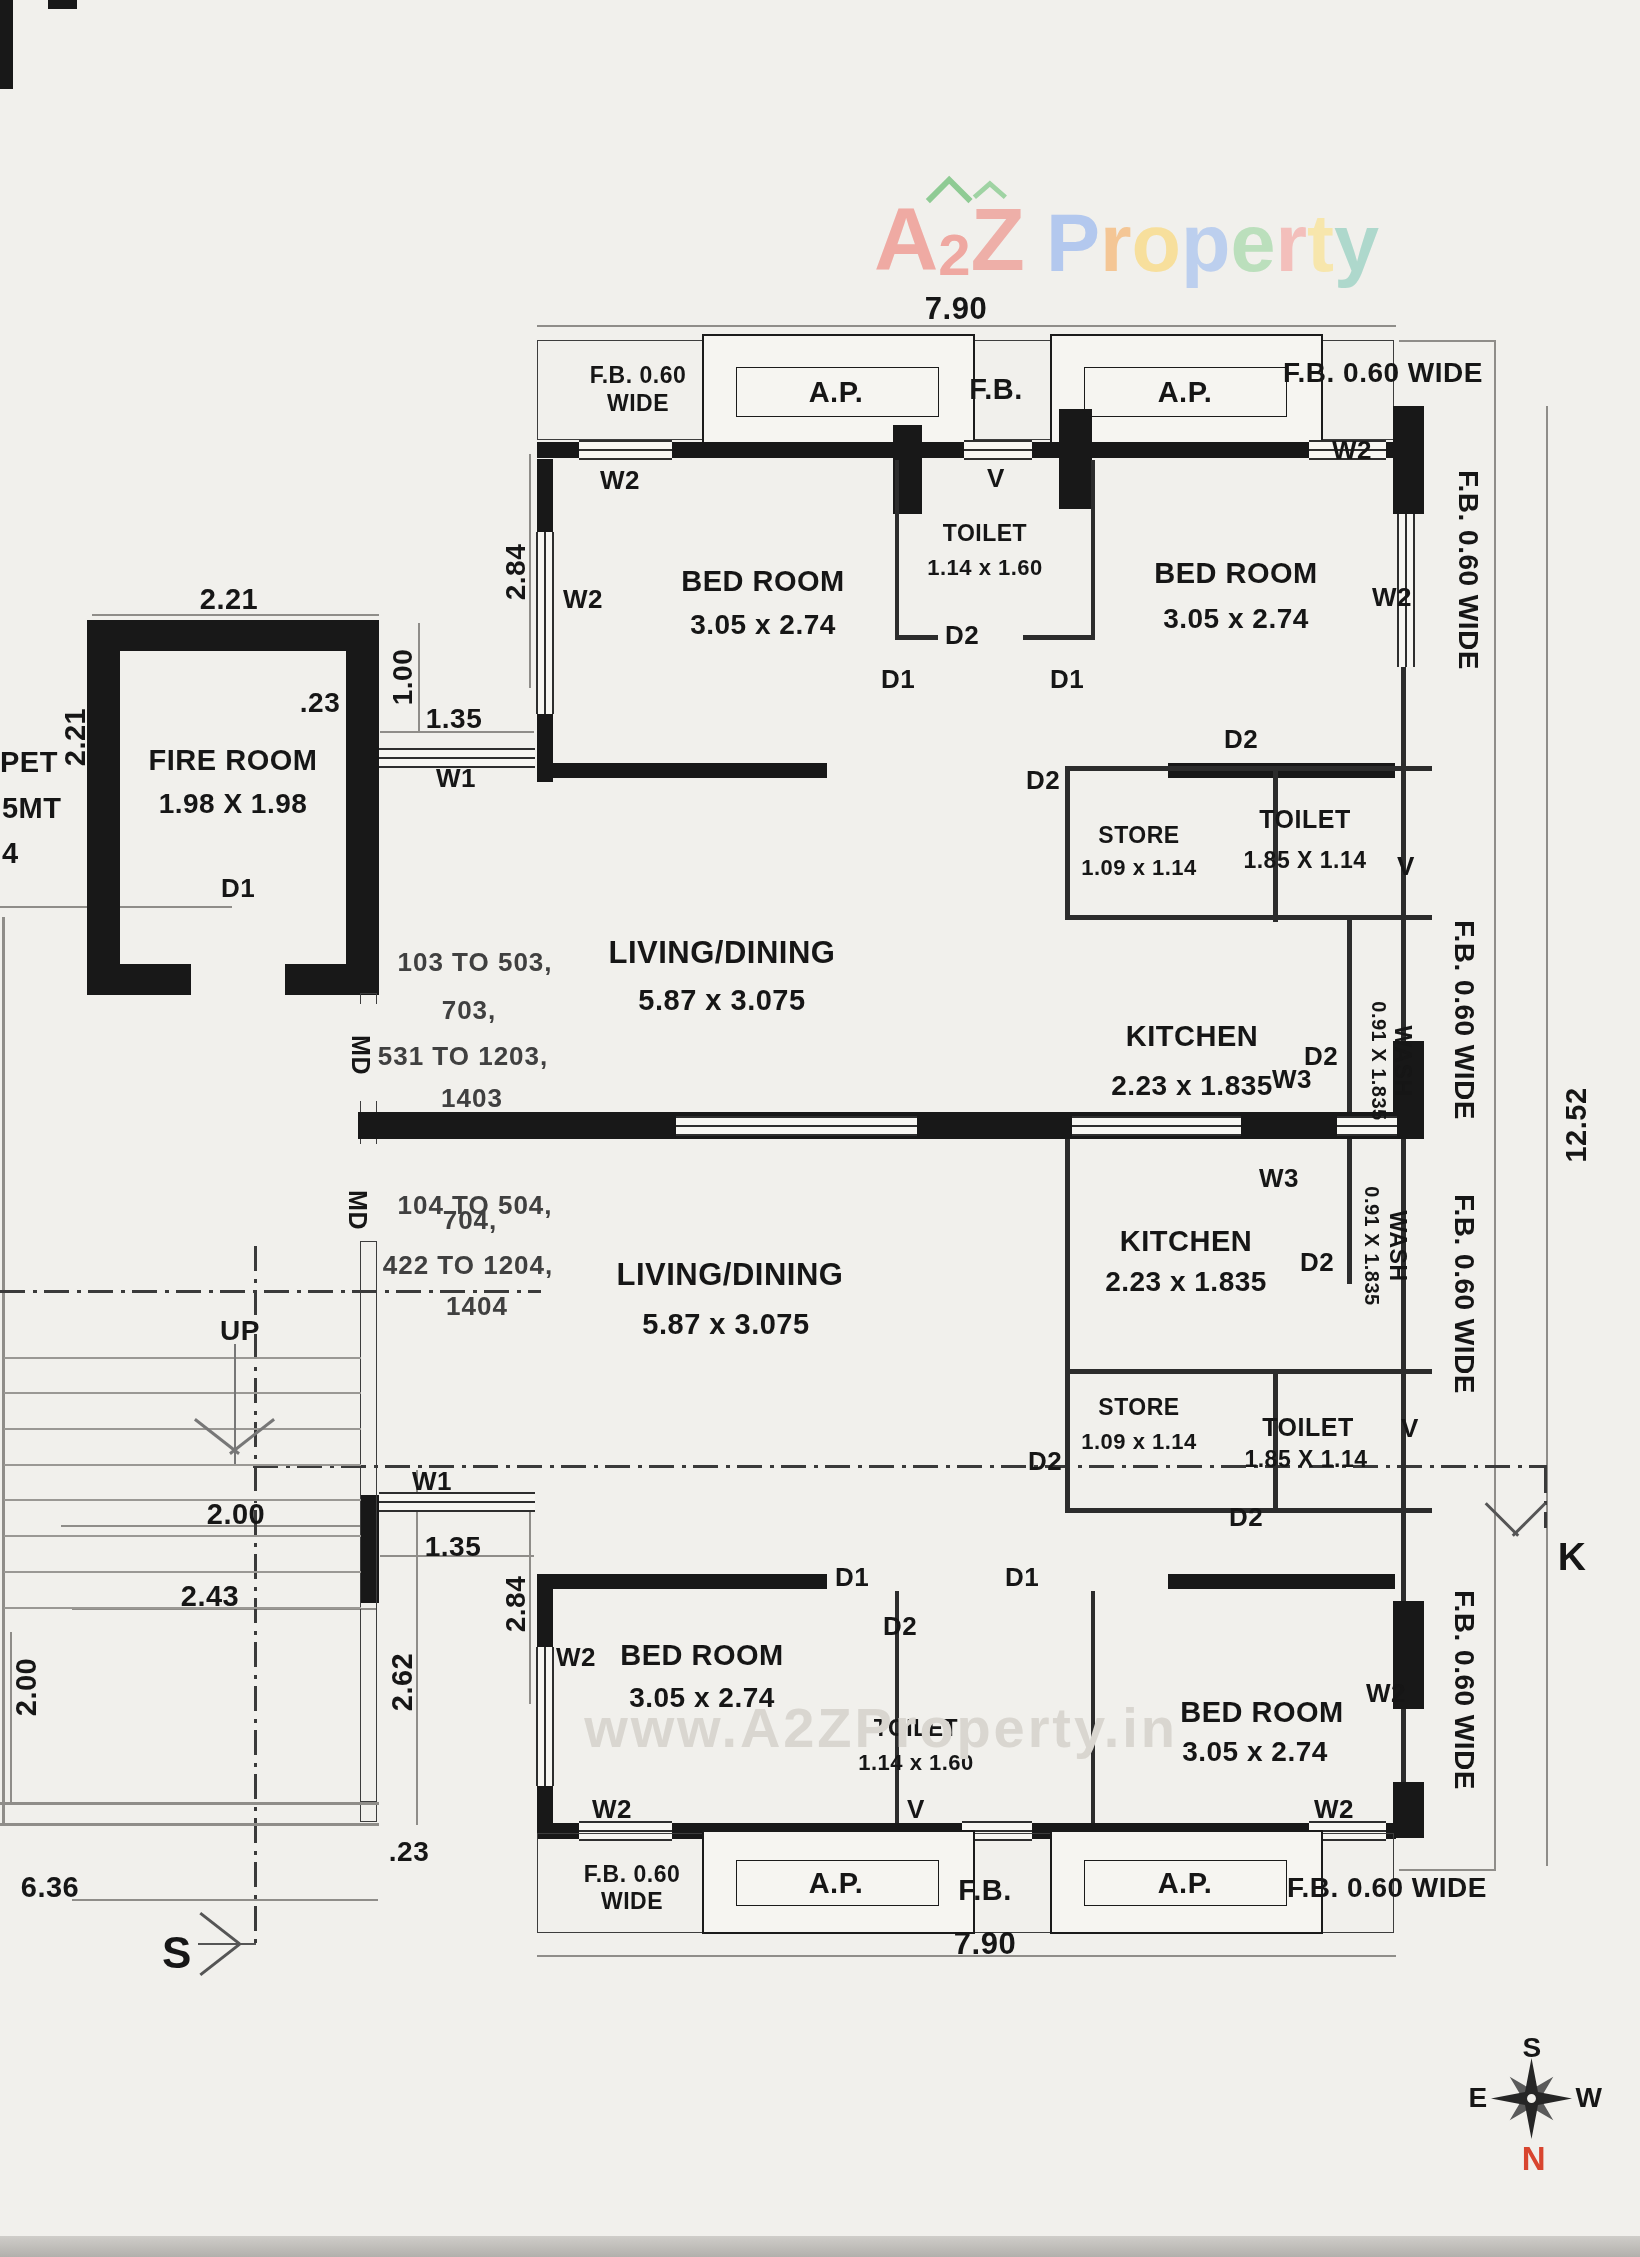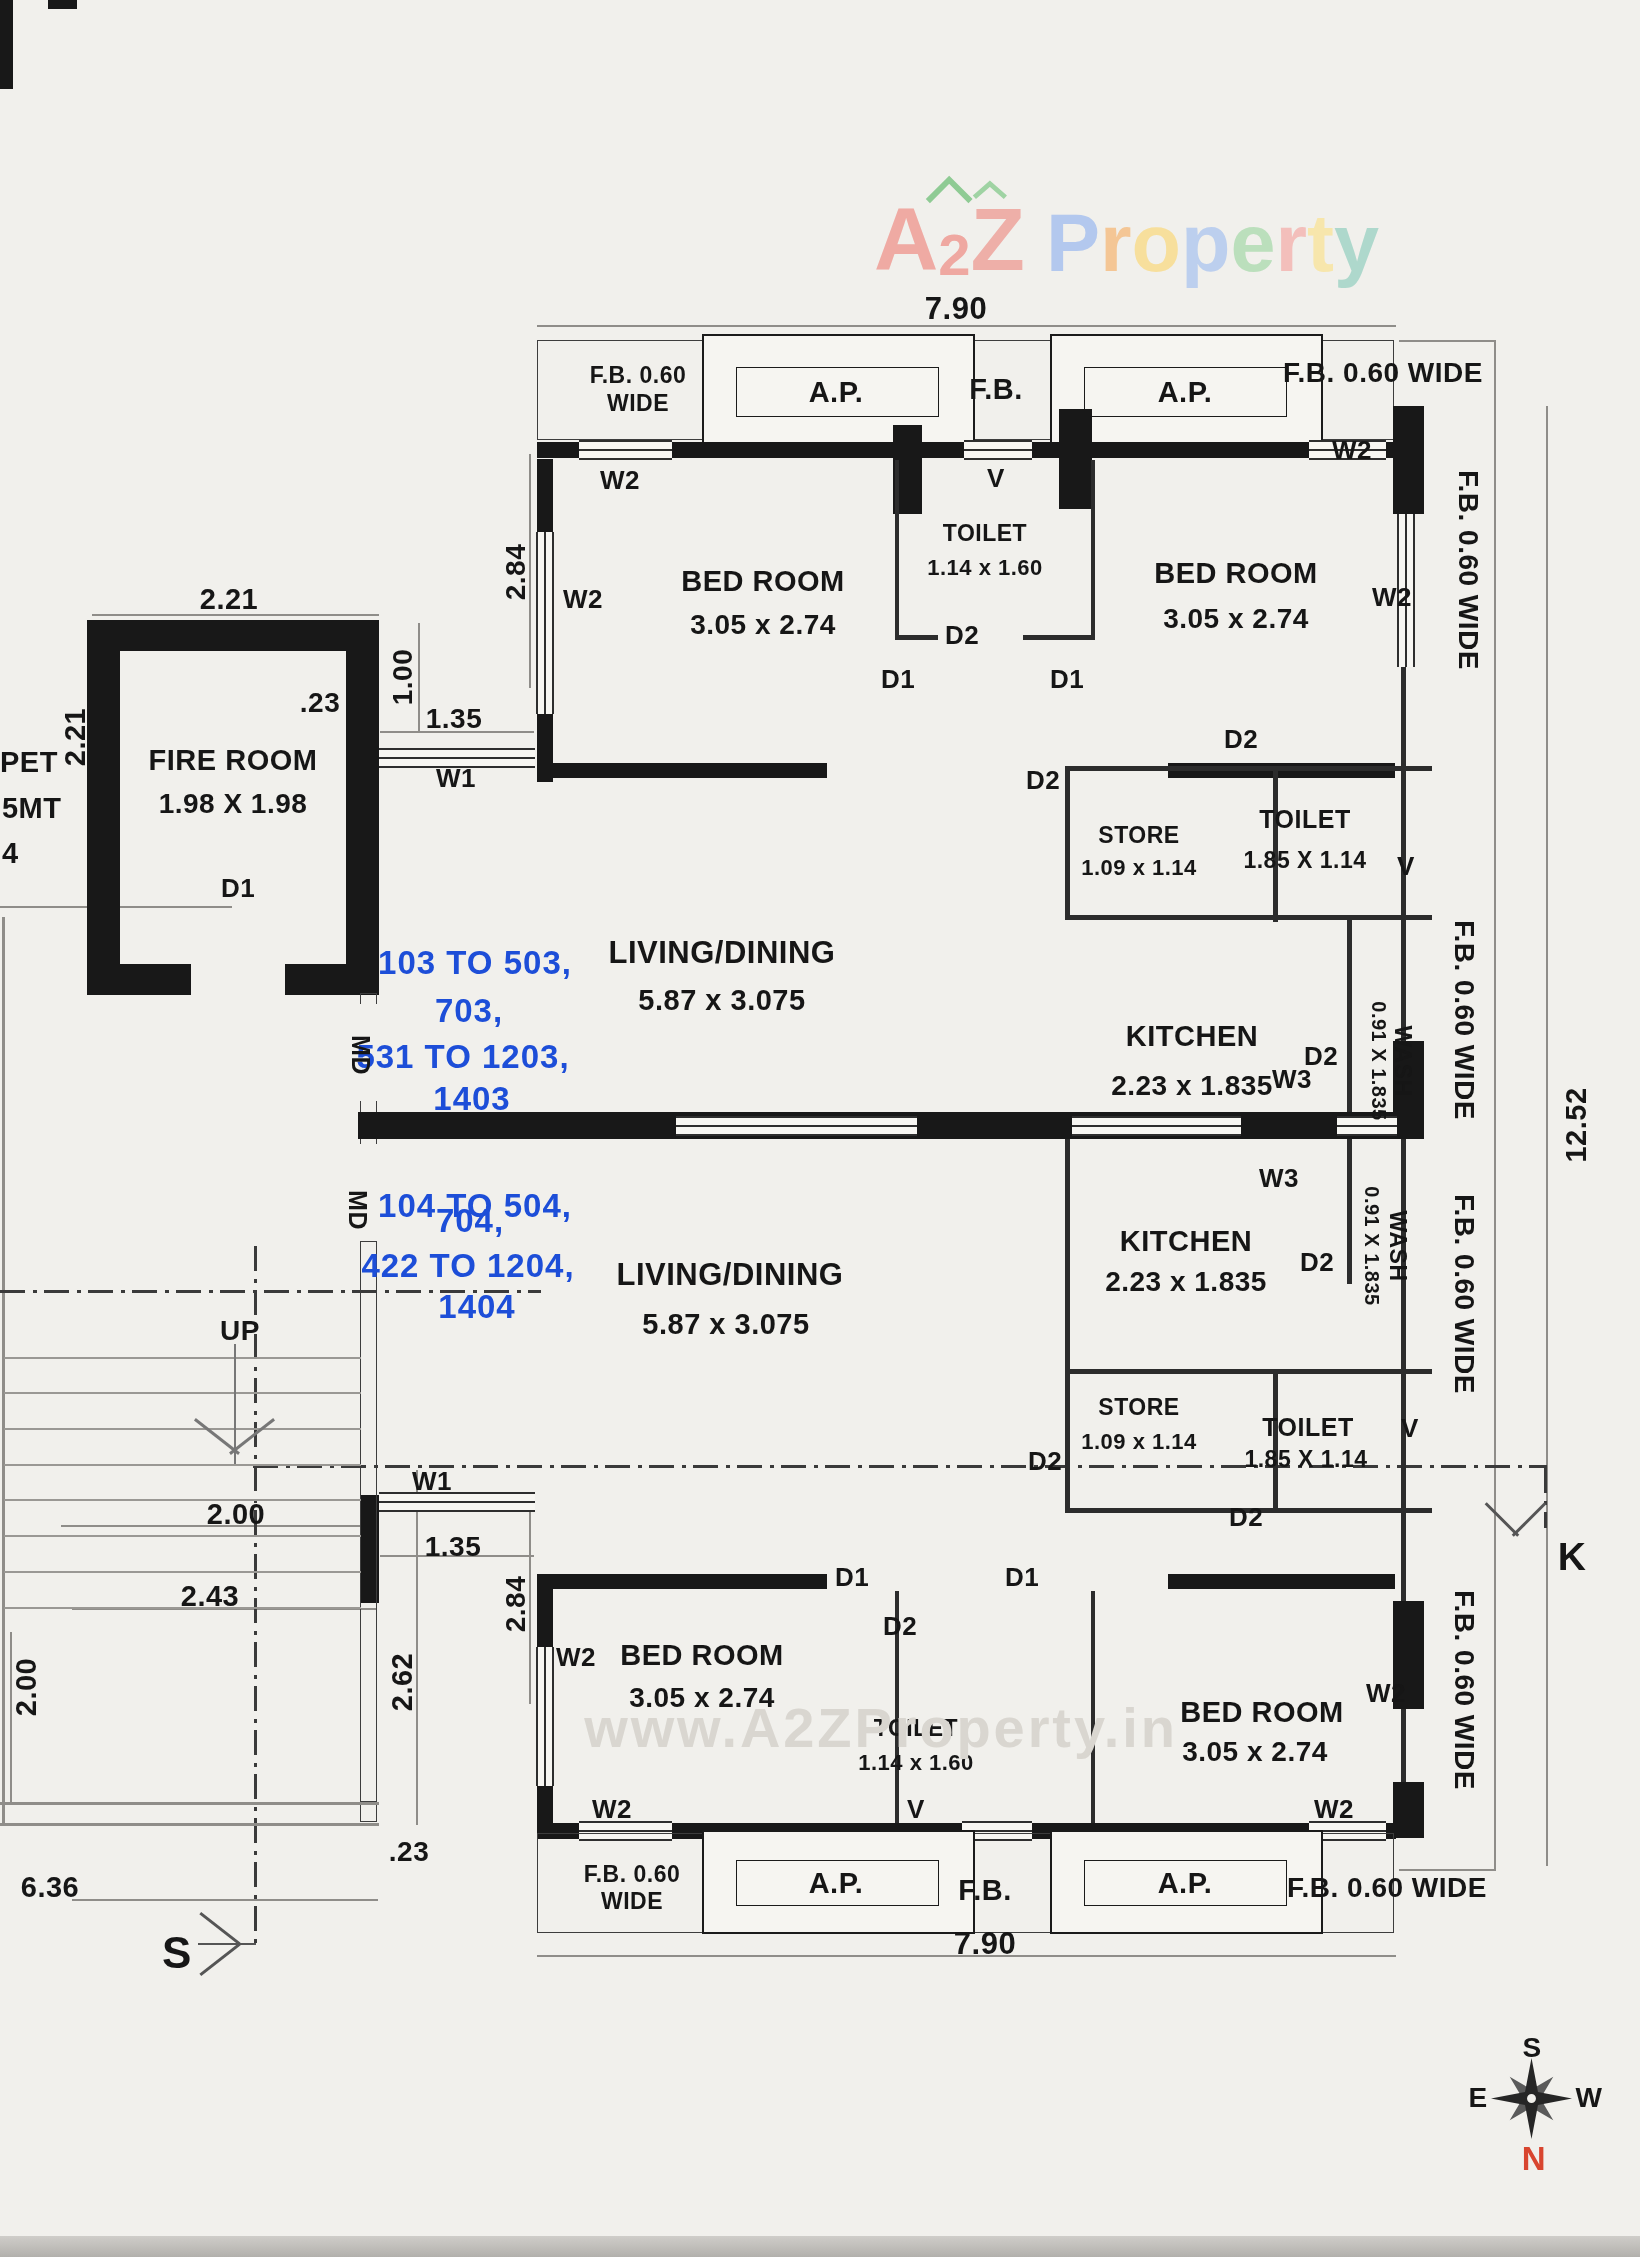--- a/index.html
+++ b/index.html
@@ -7,21 +7,21 @@
   #plan{position:relative;width:1640px;height:2257px;background:#f1f0ec;overflow:hidden;margin:0 auto;}
   
   .lbl{position:absolute;font:700 26px/1.05 "Liberation Sans",sans-serif;color:#161616;
        transform:translate(-50%,-50%);white-space:nowrap;letter-spacing:0.5px;}
   .laleft{transform:translate(0,-50%);}
   .rccw{transform:translate(-50%,-50%) rotate(-90deg);}
   .rcw{transform:translate(-50%,-50%) rotate(90deg);}
   .f21{font-size:20px}.f23{font-size:22px}.f24{font-size:23px}.f26{font-size:25px}
   .f29{font-size:28px}.f30{font-size:29px}.f32{font-size:31px}.f34{font-size:33px}
   .f40{font-size:39px}.f46{font-size:44px}
-  .red{color:#1d4ed8;font-size:33px;letter-spacing:1px;}
+  .red{color:#404040;font-size:26px;letter-spacing:1px;}
   .wm{color:#d9d6d0;font-size:56px;letter-spacing:2.9px;font-weight:700;}
   
   .w{position:absolute;background:#181818;}
   .tw{position:absolute;background:#2c2c2c;}
   .tl{position:absolute;background:#8f8d89;}
   .ol{position:absolute;border:1.9px solid #3d3d3d;background:transparent;}
   .apbox{position:absolute;border:2.9px solid #1b1b1b;background:#f6f5f1;}
   .apin{position:absolute;border:1.9px solid #1b1b1b;background:#f6f5f1;}
   .winh{position:absolute;height:20px;background:linear-gradient(to bottom,#2e2e2e 0 1.9px,#f7f6f2 1.9px 8.7px,#2e2e2e 8.7px 10.6px,#f7f6f2 10.6px 18.3px,#2e2e2e 18.3px 20px);}
   .winv{position:absolute;width:18.3px;background:linear-gradient(to right,#2e2e2e 0 1.9px,#f7f6f2 1.9px 7.7px,#2e2e2e 7.7px 9.7px,#f7f6f2 9.7px 16.4px,#2e2e2e 16.4px 18.3px);}

